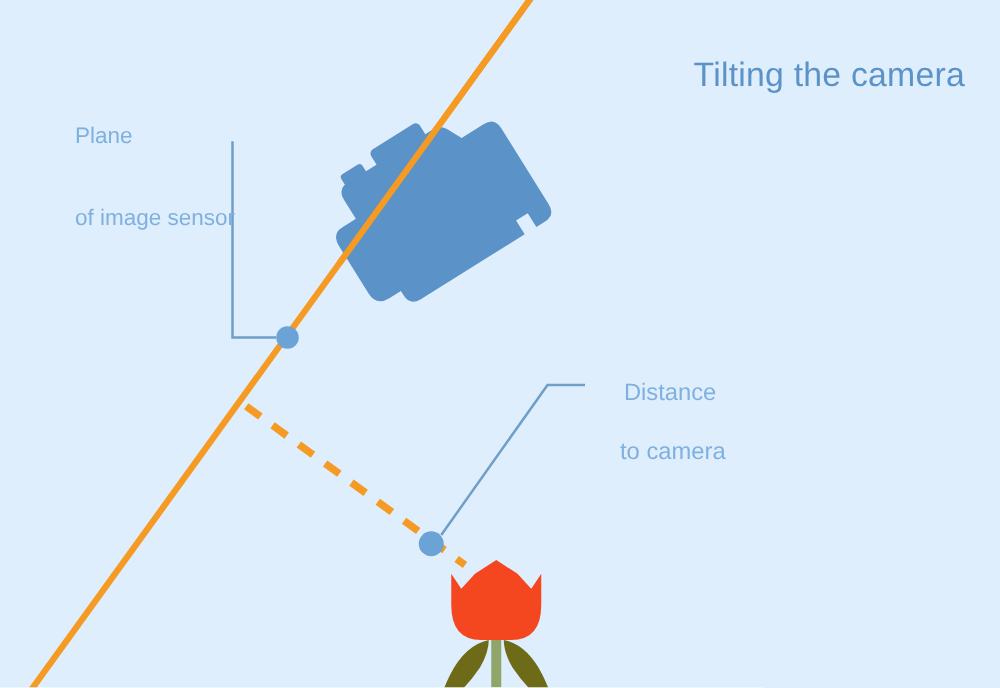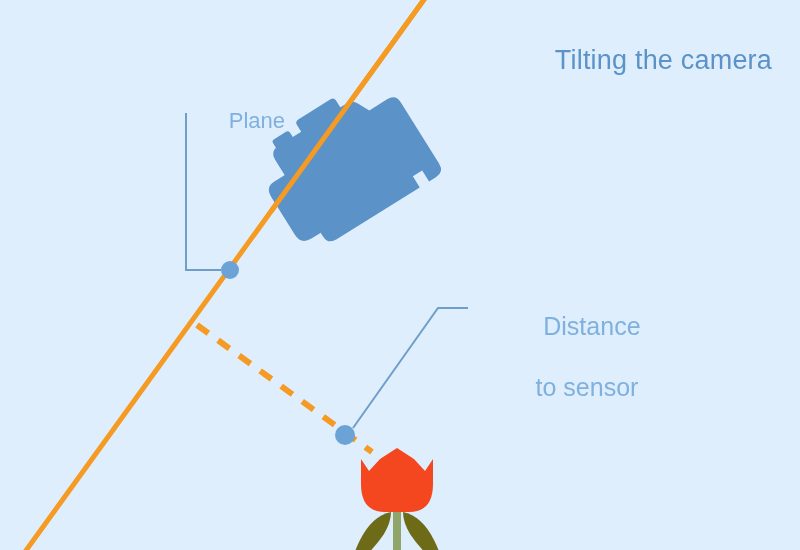--- a/index.html
+++ b/index.html
@@ -34,31 +34,30 @@
     font-size: 27px;
     font-weight: normal;
     color: #5b92c8;
     letter-spacing: 0.2px;
     text-align: right;
   }
   #plane-label {
     left: 60px;
     top: 54px;
     width: 225px;
-    font-size: 22px;
+    font-size: 18px;
     color: #7fb0de;
-    text-align: right;
   }
   #distance-label {
     left: 478px;
     top: 280px;
     width: 200px;
-    font-size: 25px;
+    font-size: 19px;
     color: #7fb0de;
-    text-align: center;
+    text-align: left;
   }
   #distance-label .line2 { display: block; padding-left: 18px; }
   #plane-label .line1 { display: block; }
   #plane-label .line2 { display: block; }
 </style>
 </head>
 <body>
 
 <div id="diagram-root" style="background: rgb(223, 238, 252);">
 
@@ -141,20 +140,21 @@
                L 380 459
                L 369 471
                Z" fill="#f4471f"></path>
     </g>
   </svg>
 
   <div class="label-text" id="title-label" style="color: rgb(91, 146, 200);">Tilting the camera</div>
 
   <div class="label-text" id="plane-label" style="color: rgb(127, 176, 222);">
     <span class="line1">Plane</span>
+    <span class="line2">of image sensor</span>
   </div>
 
   <div class="label-text" id="distance-label" style="color: rgb(127, 176, 222);">
     <span class="line1">Distance</span>
-    <span class="line2">to sensor</span>
+    <span class="line2">to camera</span>
   </div>
 
 </div>
 
 </body></html>

